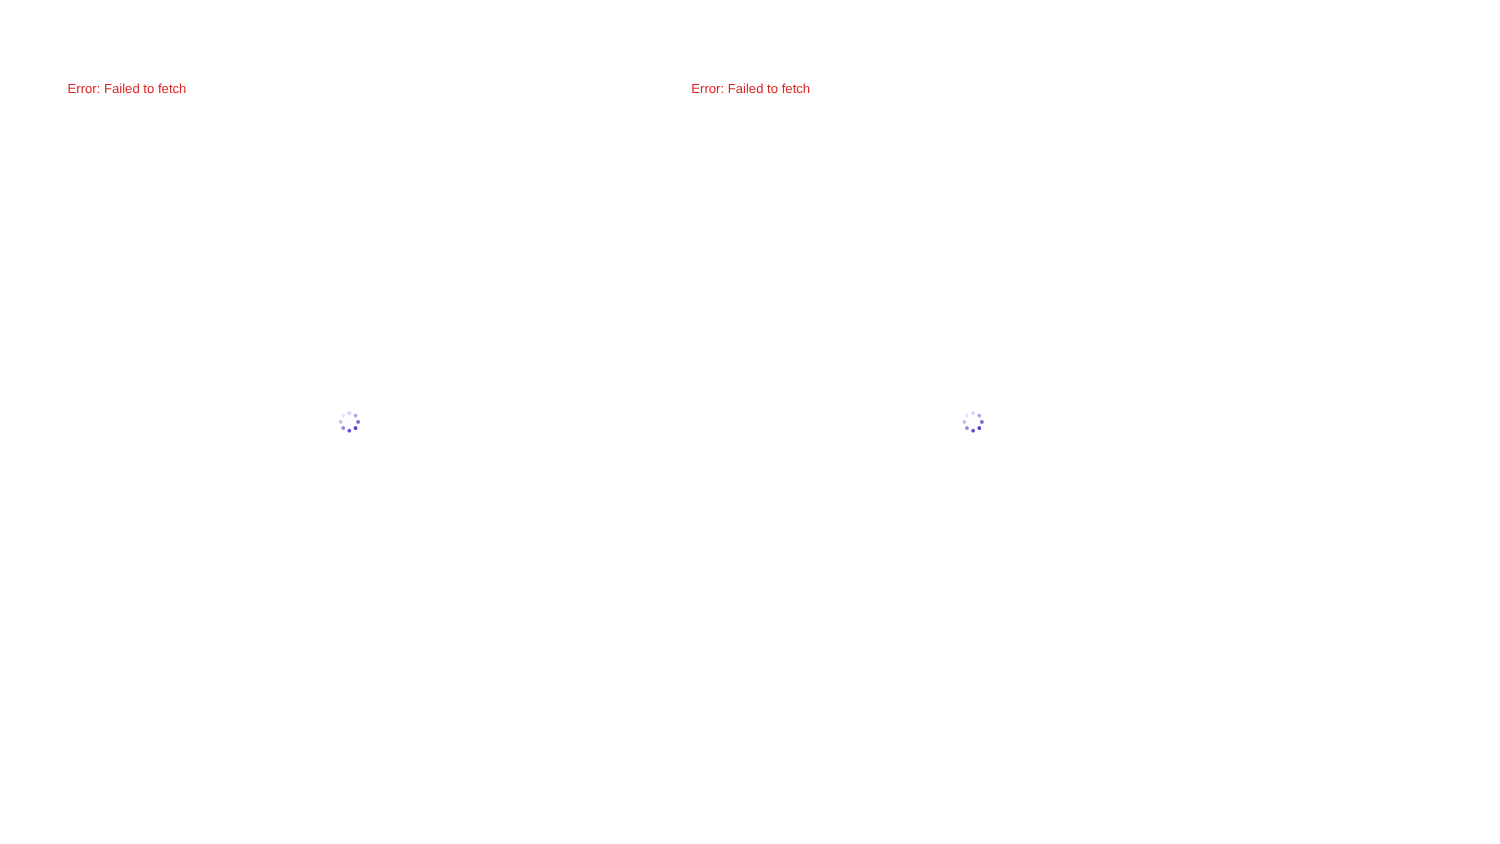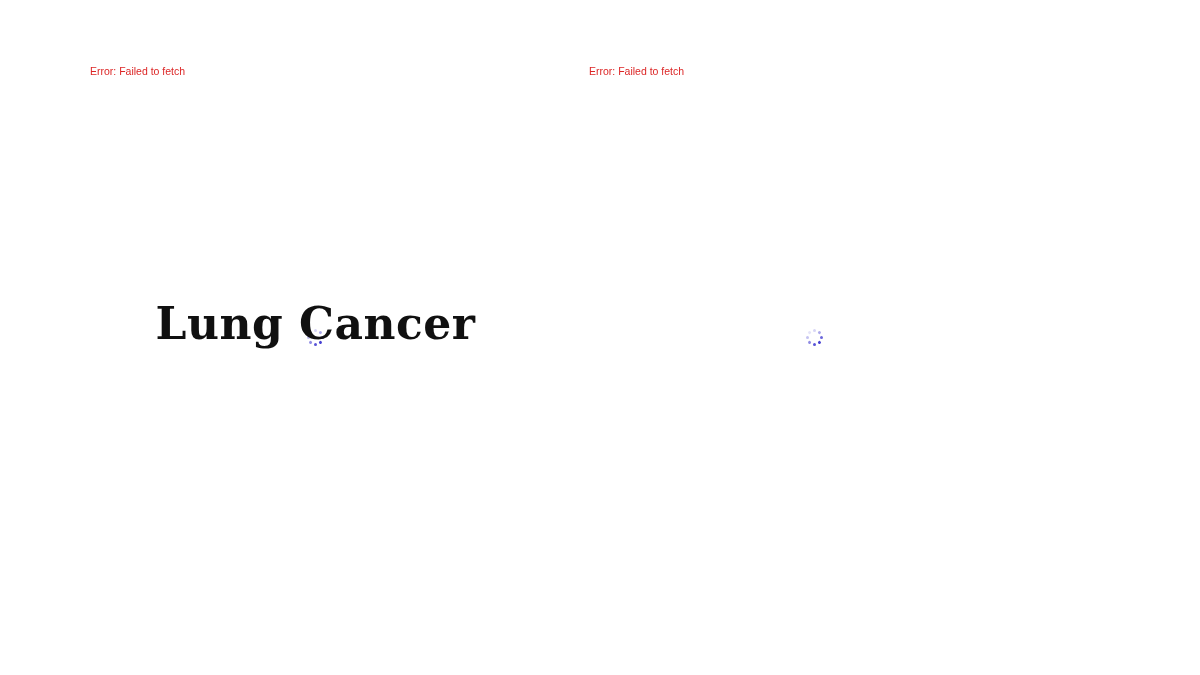--- a/index.html
+++ b/index.html
@@ -11,21 +11,20 @@
   .page {
     position: relative;
     width: 1052px;
     height: 675px;
     background: #ffffff;
     display: flex;
     box-sizing: border-box;
     padding: 0 48px 0 54px;
     gap: 48px;
     overflow: hidden;
-    margin-left: 36px;
   }
   .panel {
     position: relative;
     flex: 1 1 0;
     height: 100%;
     display: flex;
     flex-direction: column;
     align-items: center;
     justify-content: center;
   }
@@ -104,21 +103,20 @@
         <i></i>
         <i></i>
         <i></i>
         <i></i>
         <i></i>
         <i></i>
         <i></i>
     </div>
 
     <div class="card">
-      <h1 class="card-title">Lung Cancer</h1>
     </div>
   </section>
 
   <section class="panel">
     <div class="error-message">Error: Failed to fetch</div>
 
     <div class="spinner">
       <i></i>
         <i></i>
         <i></i>

